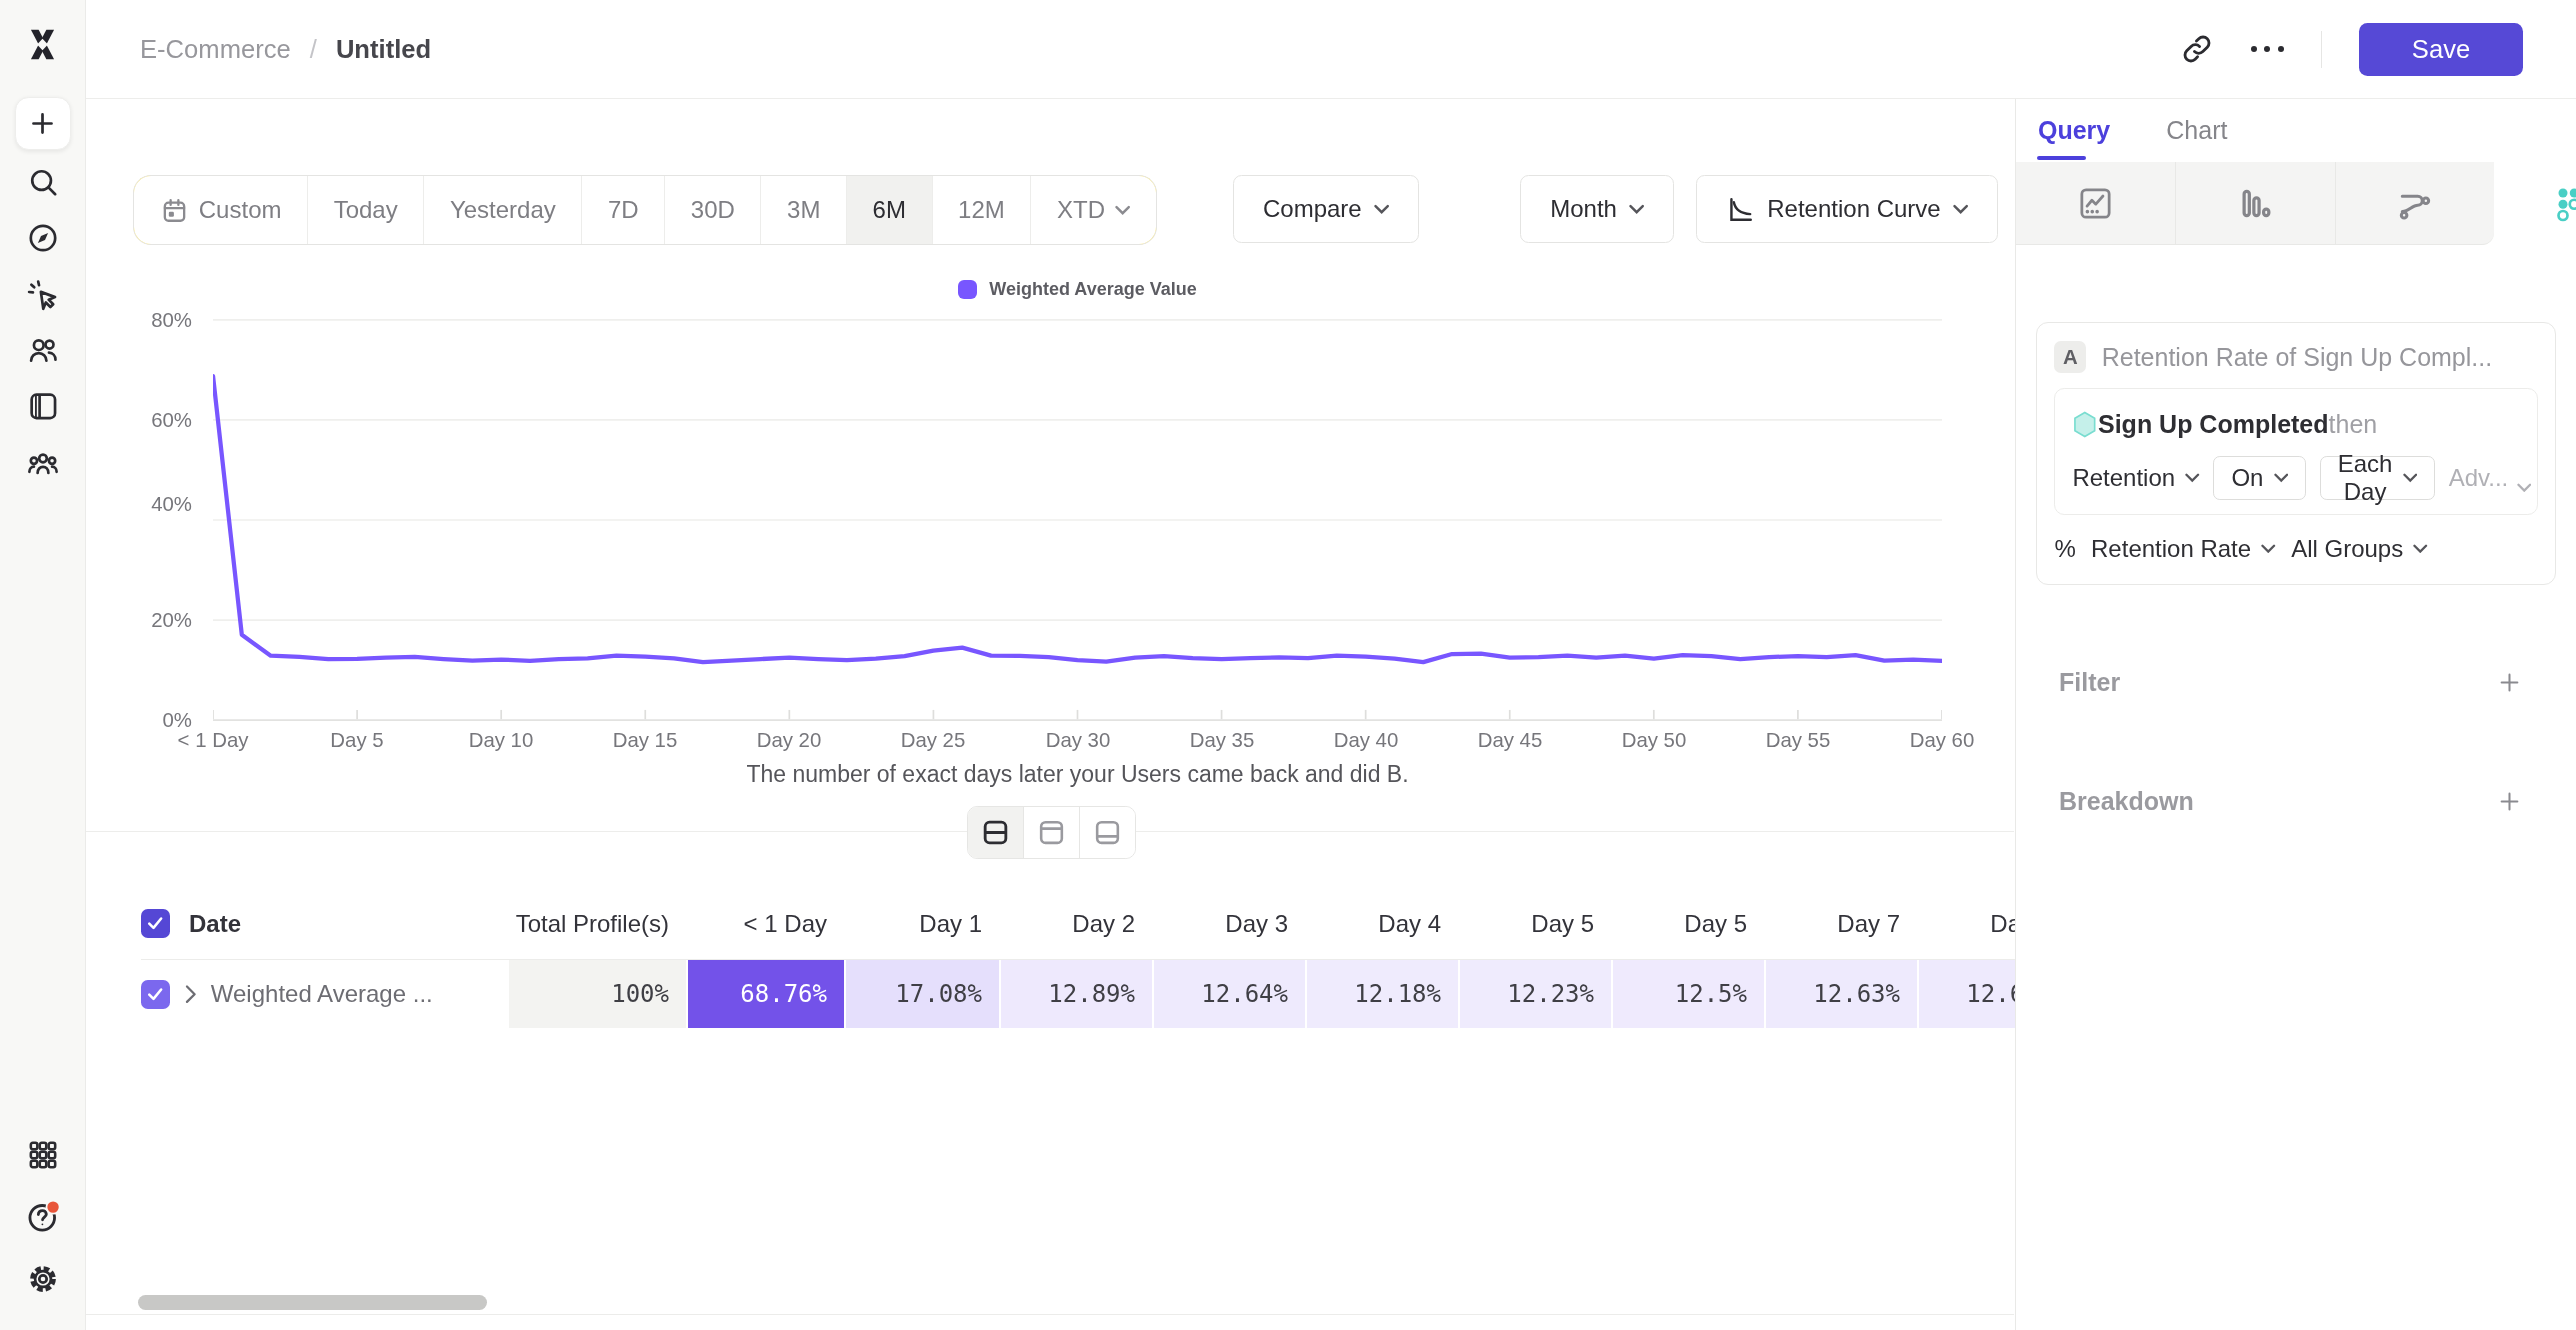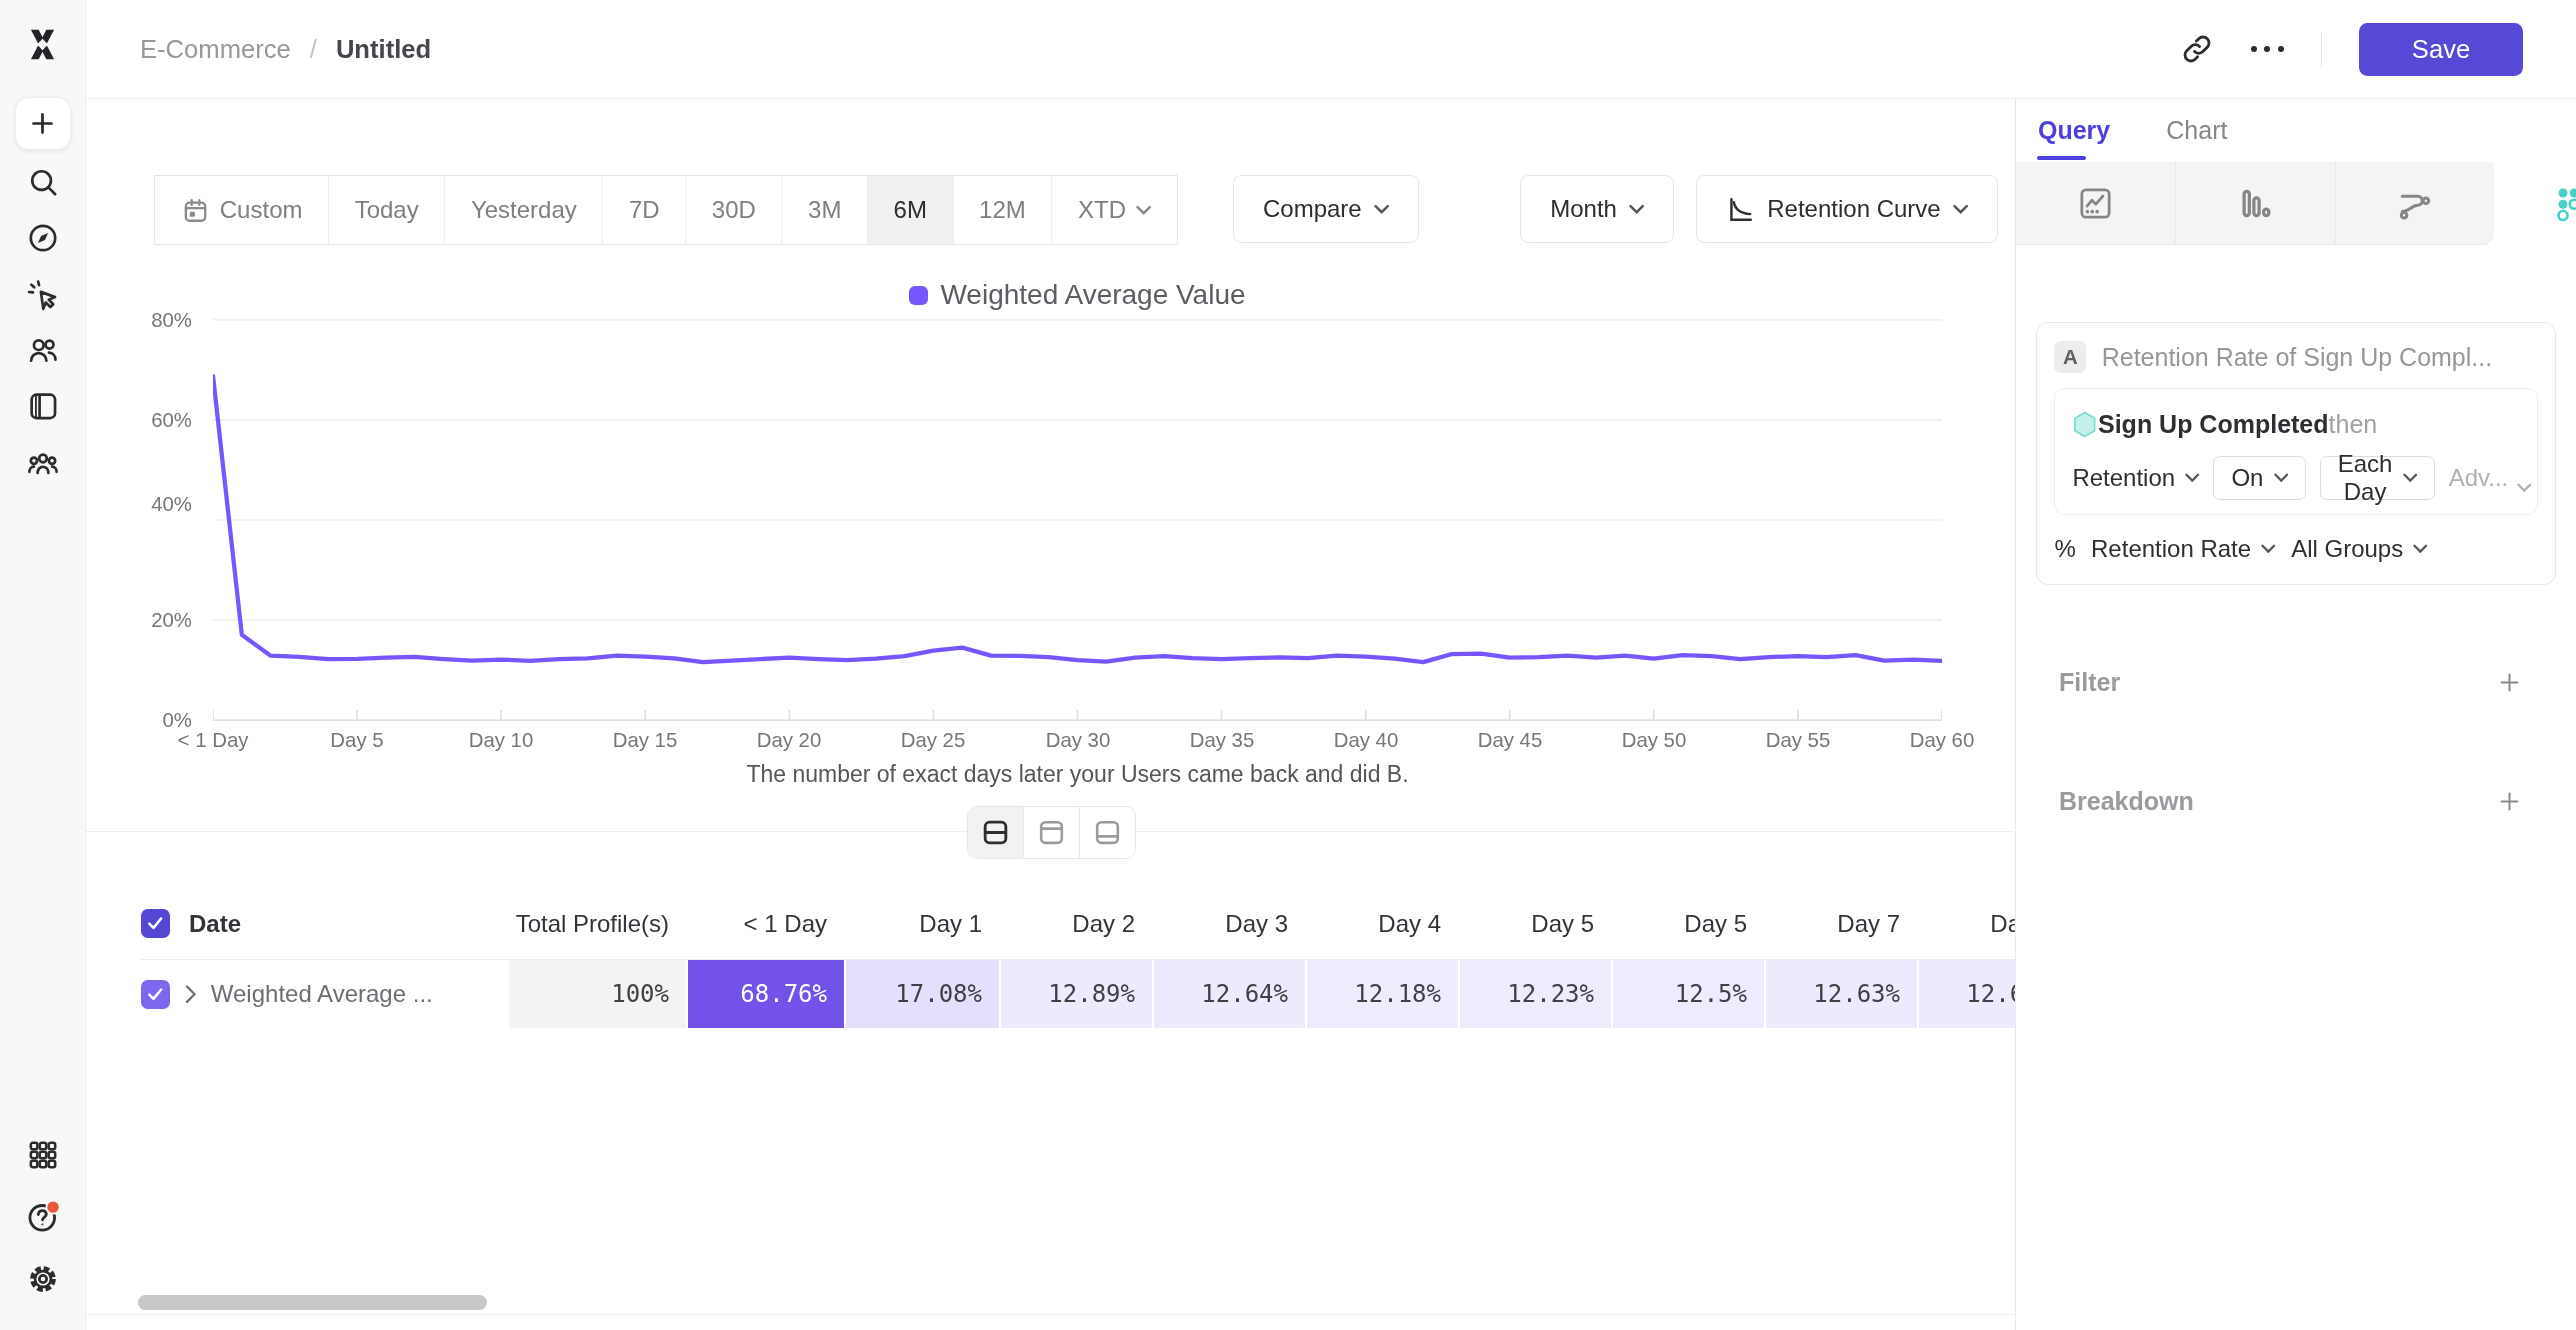--- a/index.html
+++ b/index.html
@@ -26,37 +26,37 @@
   .crumb-title{color:#46464c;font-weight:bold;cursor:text;}
   .top-actions{position:absolute;right:53px;top:0;height:98px;display:flex;align-items:center;gap:37px;}
   .icon-btn{background:none;border:none;padding:0;cursor:pointer;display:flex;align-items:center;justify-content:center;}
   .dots{display:flex;gap:7.7px;}
   .dots i{width:6px;height:6px;border-radius:50%;background:#2b2b30;}
   .vdiv{width:0.9px;height:37px;background:#e6e6e4;}
   .save-btn{width:164px;height:53px;border:none;border-radius:8.5px;background:#5649d6;color:#fff;
             font-size:25.6px;font-family:inherit;cursor:pointer;}
 
   
-  .seg{position:absolute;left:154px;top:175px;height:68px;display:inline-flex;align-items:stretch;
-       border:0.9px solid #e4e4e2;border-radius:1px;background:#fde047;overflow:hidden;}
+  .seg{position:absolute;left:133px;top:175px;height:68px;display:inline-flex;align-items:stretch;
+       border:0.9px solid #e4e4e2;border-radius:18px;background:#fde047;overflow:hidden;}
   .seg-item{display:flex;align-items:center;gap:10.2px;padding:0 25.6px;font-size:24px;color:#7e7e83;
             border-right:0.9px solid #ededeb;background:#fff;cursor:pointer;white-space:nowrap;}
   .seg-item:last-child{border-right:none;}
   .seg-item.active{background:#f1f1ef;color:#2d2d32;}
   .pill-btn{position:absolute;top:175px;height:68px;display:inline-flex;align-items:center;gap:12px;
             padding:0 29px;border:0.9px solid #e4e4e2;border-radius:8.5px;background:#fff;font-size:24px;
             color:#2d2d32;cursor:pointer;white-space:nowrap;}
   .toolbar-right{position:absolute;top:175px;right:578px;display:flex;gap:22px;}
   .toolbar-right .pill-btn{position:static;}
 
   
   .legend{position:absolute;left:213px;top:279px;width:1729px;display:flex;justify-content:center;
           align-items:center;gap:12px;}
   .legend-swatch{width:19px;height:19px;border-radius:6px;background:#7856ff;}
-  .legend-label{font-size:28px;color:#5c5c62;}
+  .legend-label{font-size:18px;color:#5c5c62;font-weight:bold;}
   .ylab{position:absolute;left:111px;width:81px;text-align:right;font-size:20.4px;color:#76767b;height:25.6px;line-height:25.6px;}
   .plot{position:absolute;left:213px;top:319px;}
   .xlab{position:absolute;top:729px;transform:translateX(-50%);font-size:20.4px;color:#76767b;white-space:nowrap;}
   .caption{position:absolute;left:213px;top:761px;width:1729px;text-align:center;font-size:23px;color:#55555a;}
 
   
   .hr-mid{position:absolute;left:85px;top:831px;width:1929px;height:0.9px;background:#ededeb;}
   .vtoggle{position:absolute;left:967px;top:806px;height:51px;display:flex;border:0.9px solid #e6e6e4;
            border-radius:10.2px;background:#fff;overflow:hidden;z-index:2;}
   .vt-item{width:55px;display:flex;align-items:center;justify-content:center;border-right:0.9px solid #e6e6e4;

